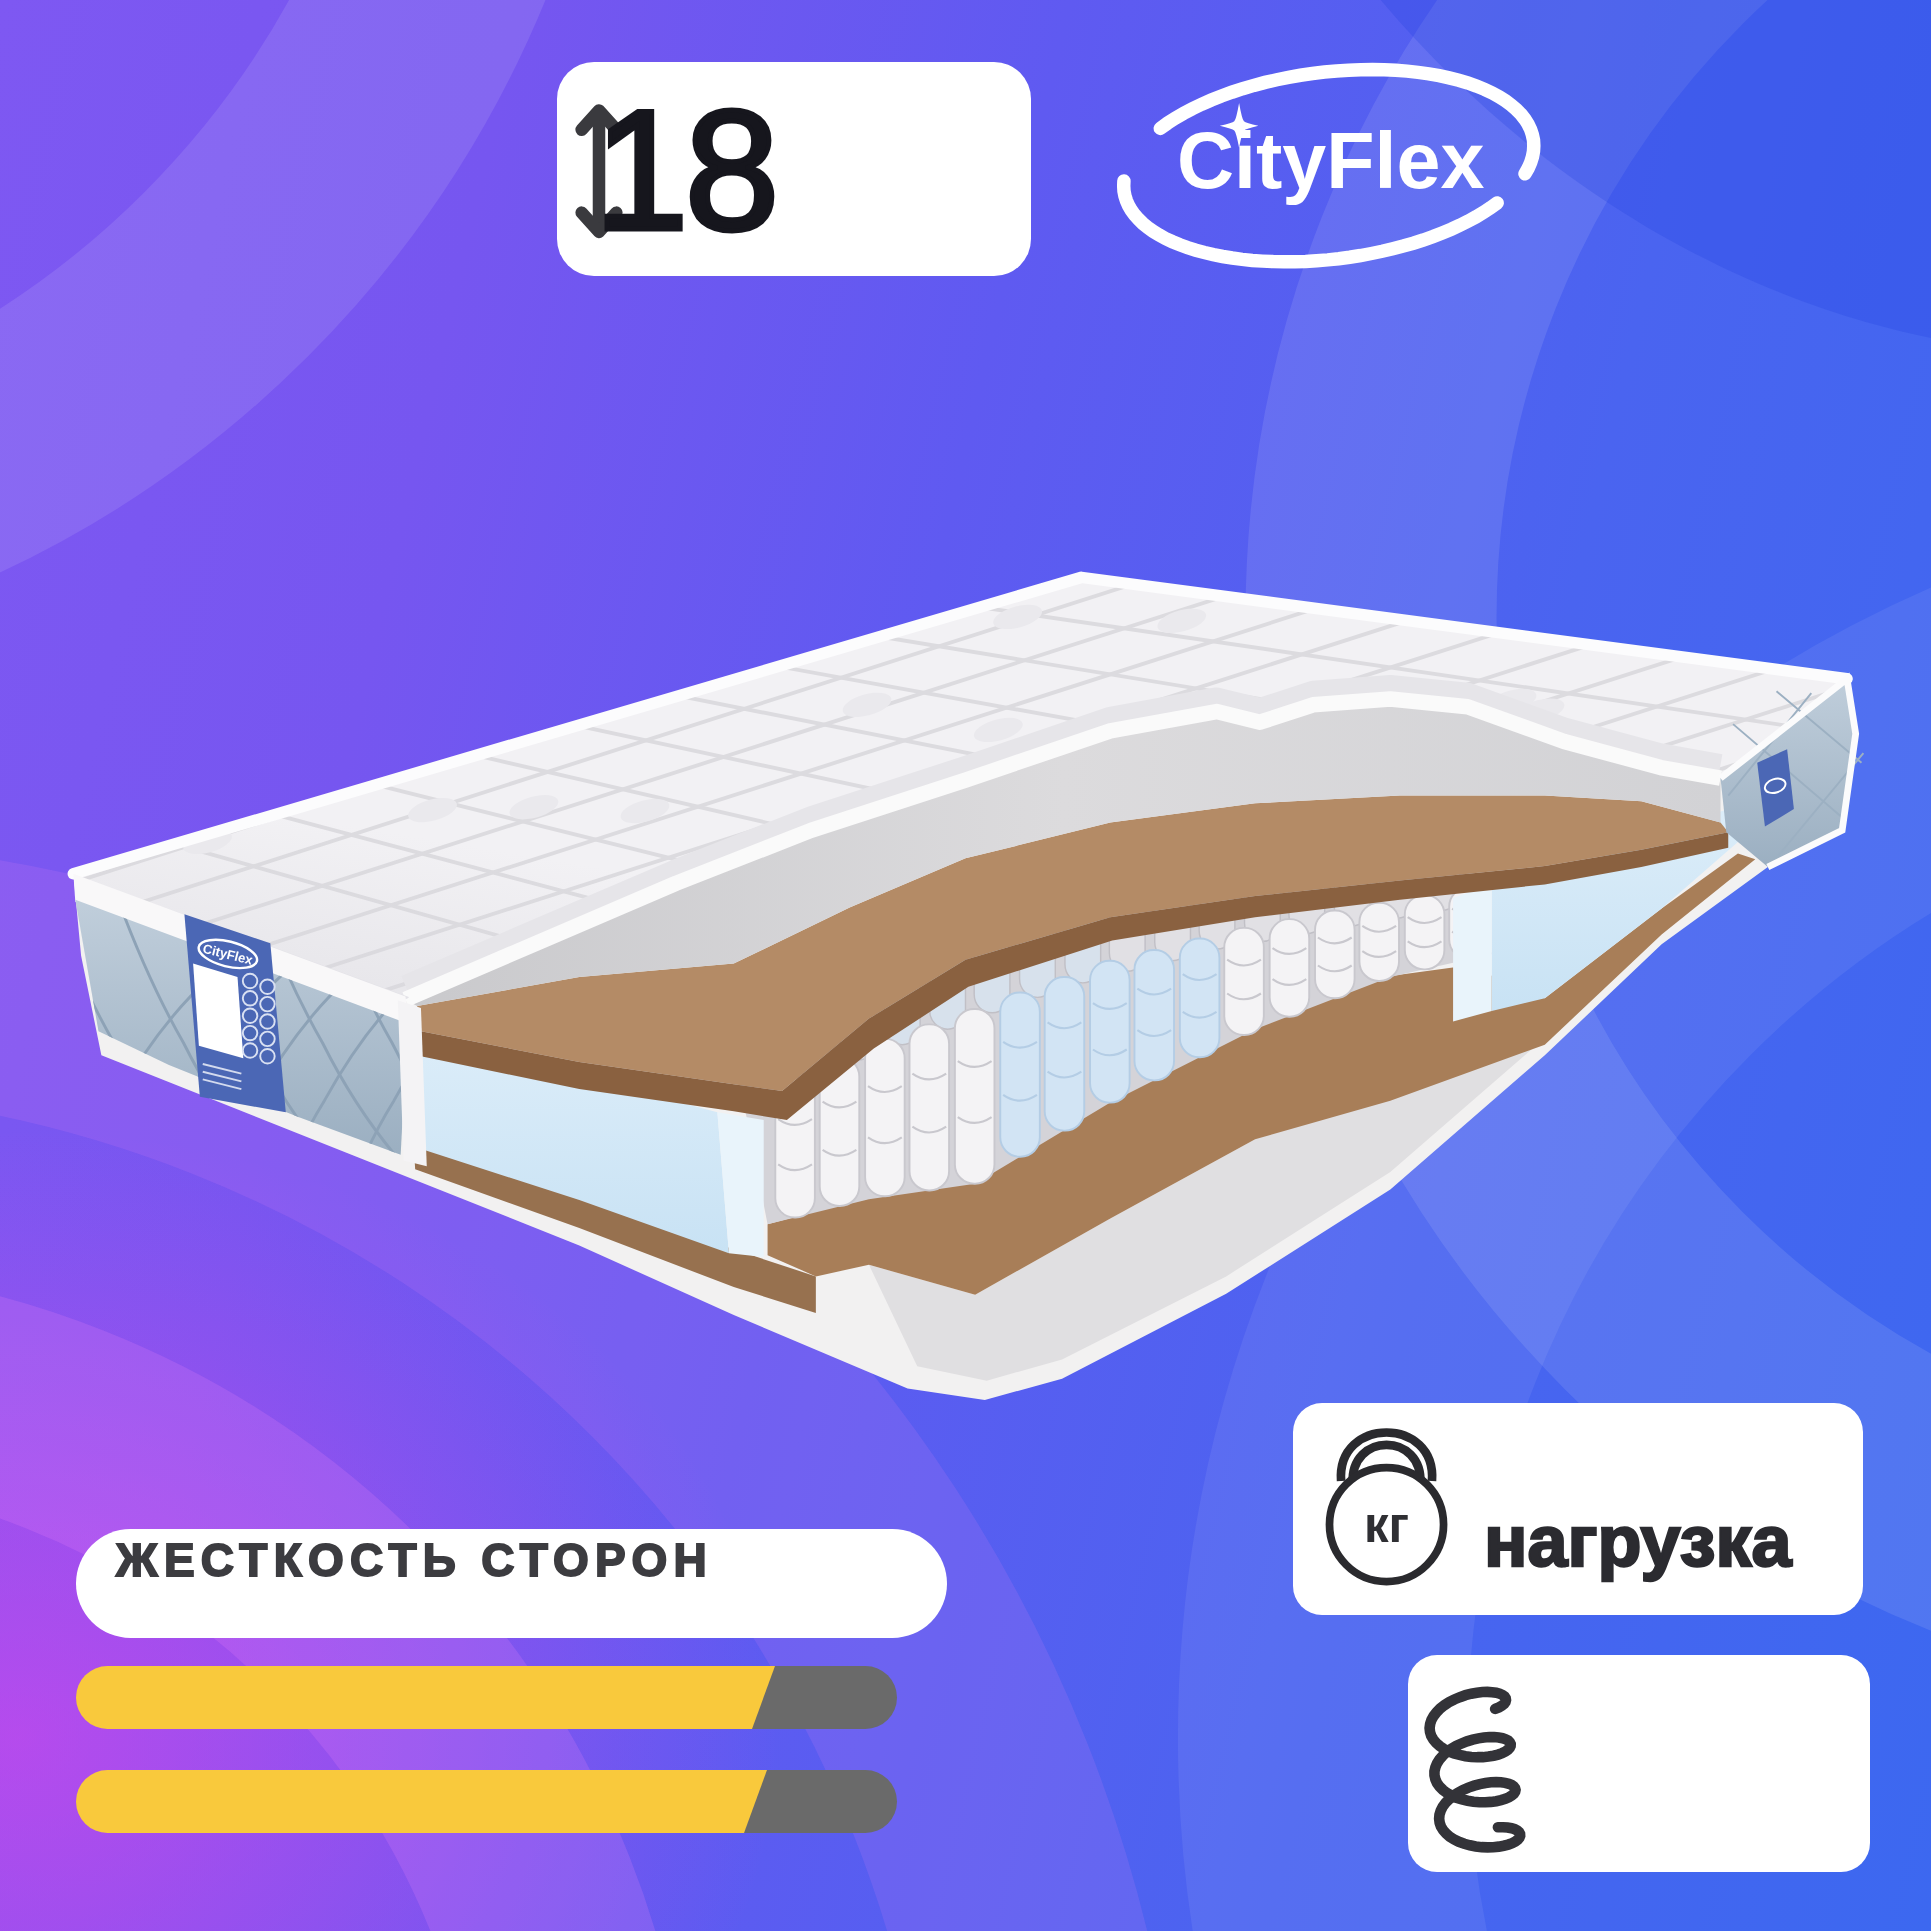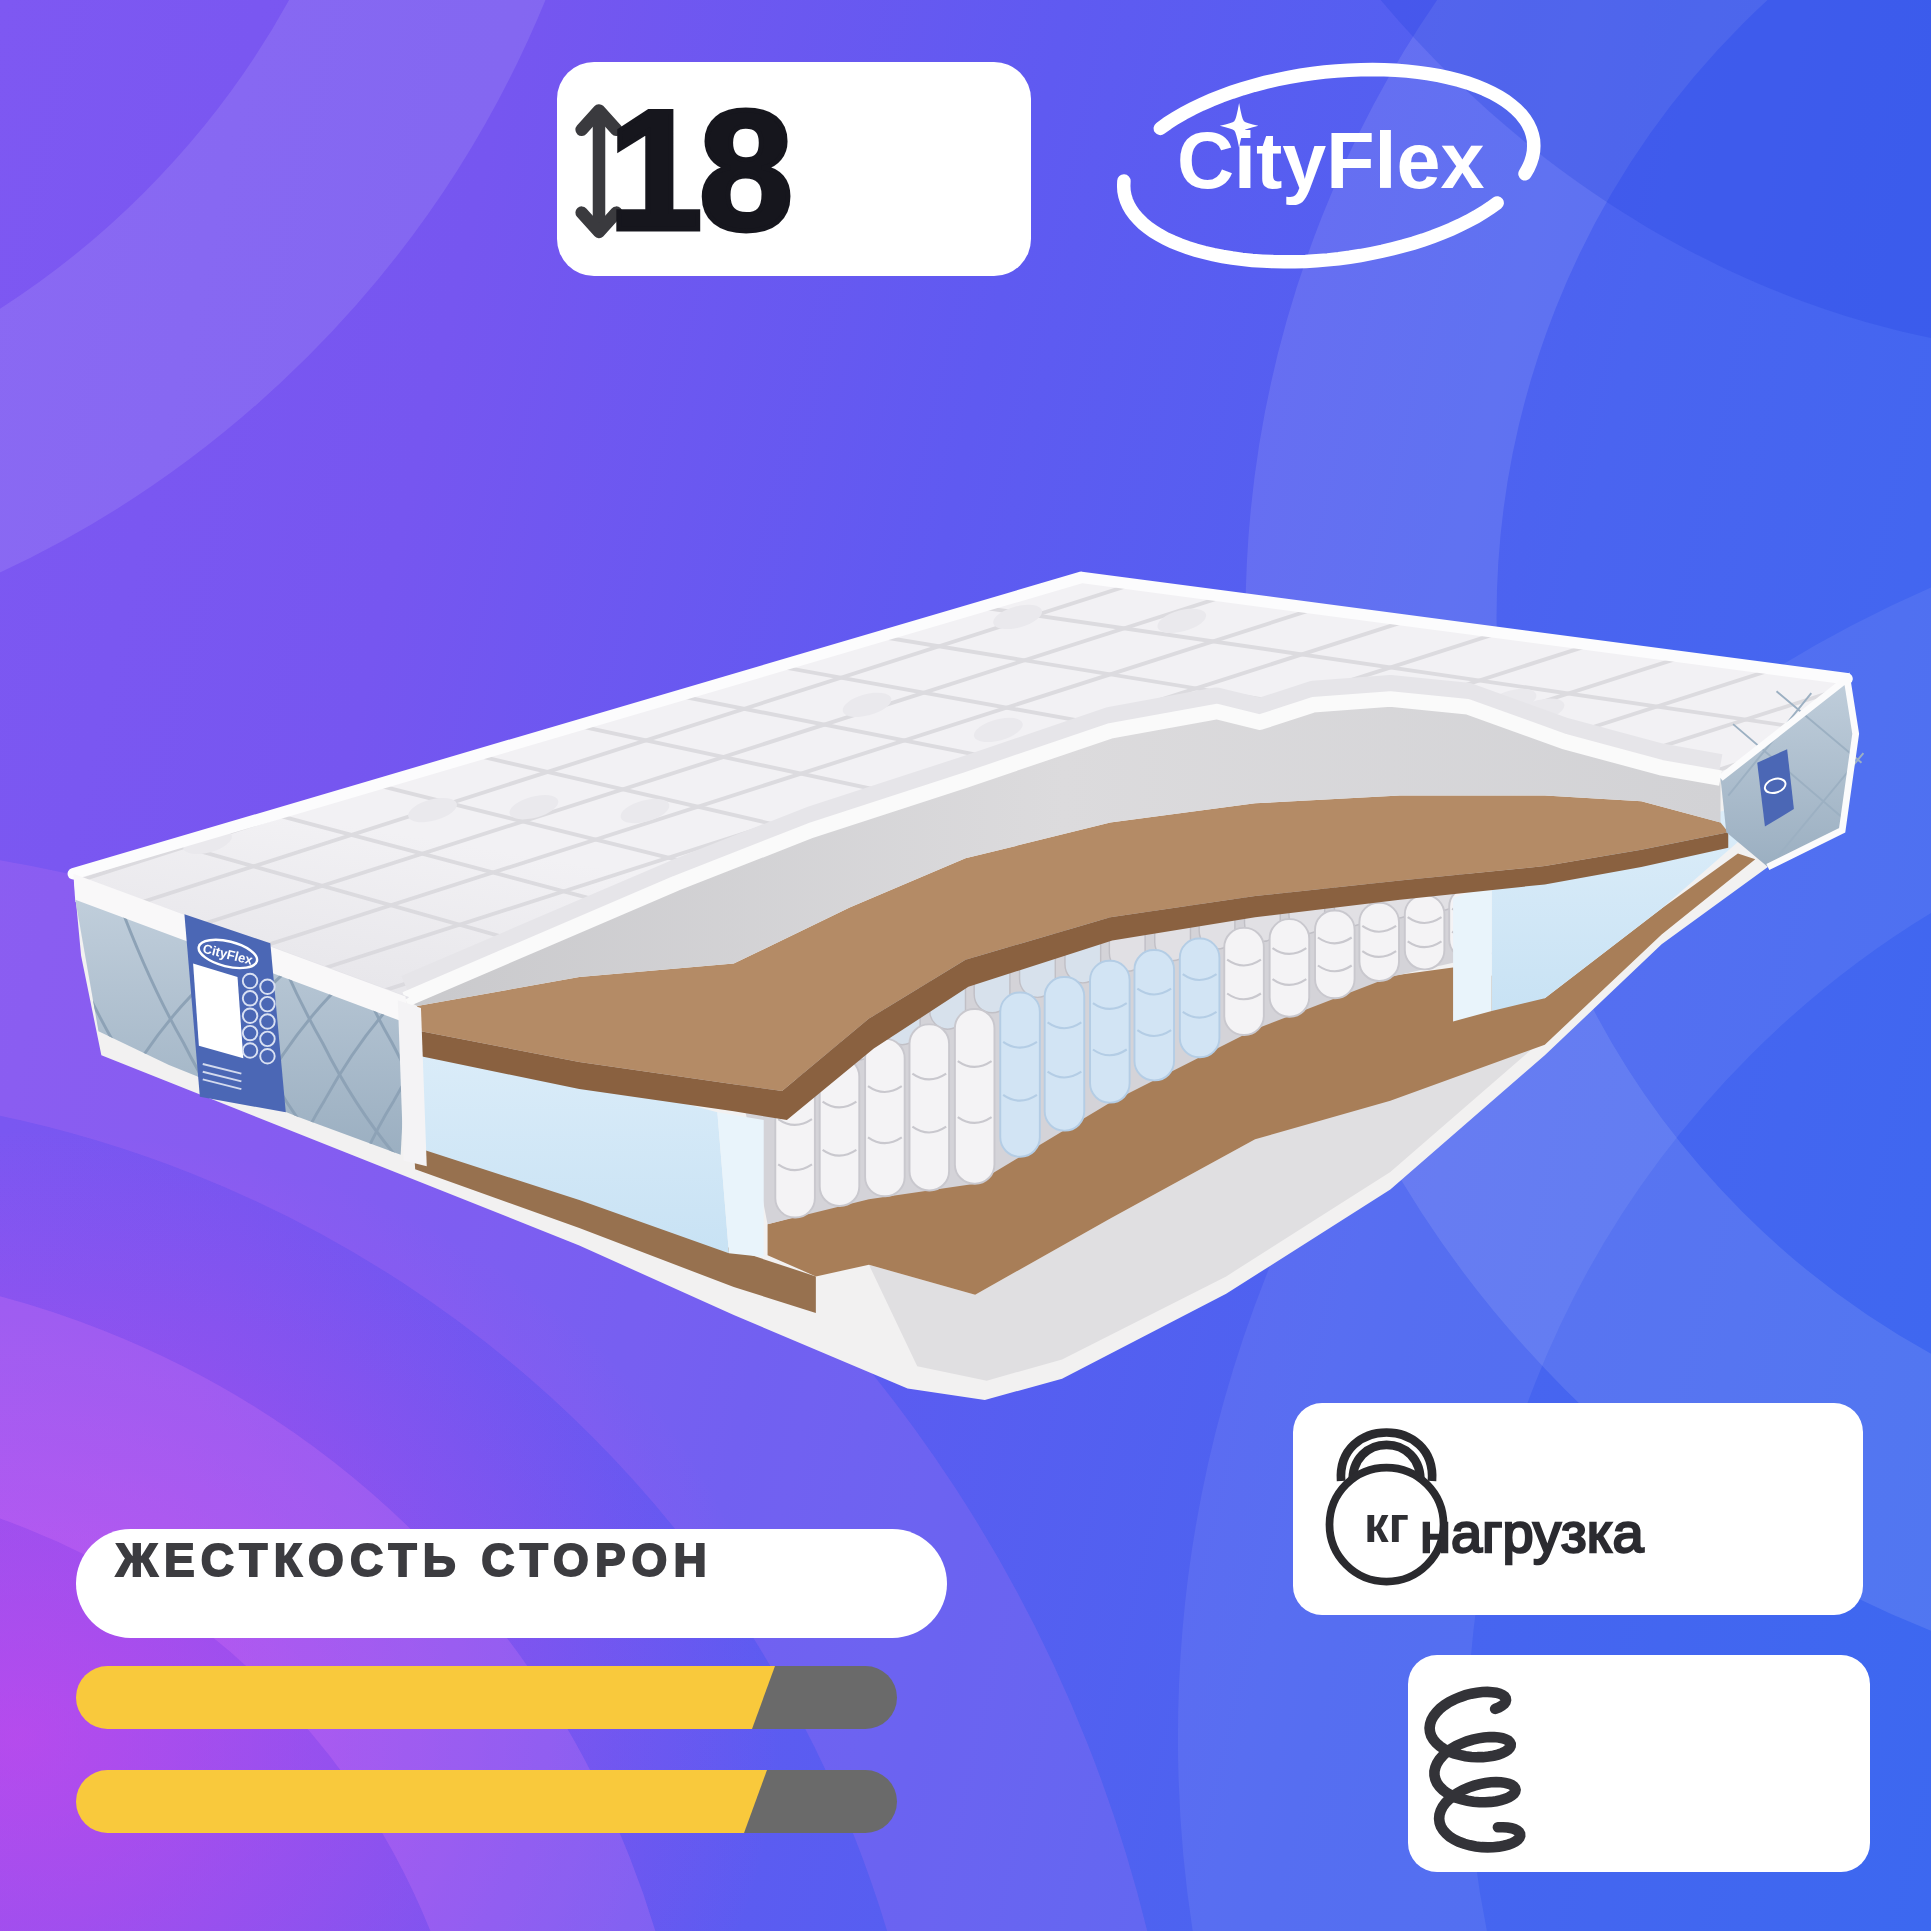--- a/index.html
+++ b/index.html
@@ -295,21 +295,21 @@
 <div class="card" style="left:557px;top:62px;width:474px;height:214px"></div>
 <svg width="68" height="159" viewBox="0 0 70 165" style="position:absolute;left:565px;top:97px">
 
 <g stroke="#3a3a3e" stroke-width="13" stroke-linecap="round" stroke-linejoin="round" fill="none">
 <line x1="35" y1="16" x2="35" y2="138"></line>
 <polyline points="17,34 35,14 53,34"></polyline>
 <polyline points="17,120 35,140 53,120"></polyline>
 </g>
 </svg>
 
-<div class="t" style="left:608px;top:72px;font-size:170px;font-weight:bold;color:#16161d;-webkit-text-stroke:4.8px #16161d;letter-spacing:-3.9px">18</div>
+<div class="t" style="left:594px;top:72px;font-size:170px;font-weight:normal;color:#16161d;-webkit-text-stroke:4.8px #16161d;letter-spacing:-3.9px">18</div>
 <svg width="473" height="241" viewBox="0 0 490 250" style="position:absolute;left:1099px;top:50px">
 
 <path d="M 63.3 81.3 L 70.8 75.9 L 78.8 70.7 L 87.4 65.7 L 96.5 60.9 L 106.1 56.3 L 116.2 51.9 L 126.7 47.7 L 137.5 43.8 L 148.7 40.1 L 160.3 36.7 L 172.0 33.6 L 184.1 30.9 L 196.3 28.4 L 208.6 26.2 L 221.1 24.4 L 233.6 22.9 L 246.1 21.7 L 258.6 20.9 L 271.1 20.4 L 283.4 20.3 L 295.5 20.5 L 307.5 21.0 L 319.2 21.9 L 330.6 23.2 L 341.8 24.7 L 352.5 26.6 L 362.9 28.9 L 372.8 31.4 L 382.2 34.2 L 391.2 37.4 L 399.6 40.8 L 407.5 44.5 L 414.8 48.5 L 421.4 52.7 L 427.4 57.2 L 432.8 61.9 L 437.5 66.7 L 441.5 71.8 L 444.8 77.0 L 447.4 82.4 L 449.2 87.9 L 450.4 93.5 L 450.7 99.2 L 450.4 105.0 L 449.3 110.8 L 447.5 116.7 L 444.9 122.6 L 441.6 128.4" fill="none" stroke="#fff" stroke-width="14" stroke-linecap="round"></path>
 <path d="M 412.7 158.7 L 405.9 163.6 L 398.6 168.4 L 390.9 173.0 L 382.7 177.5 L 374.1 181.8 L 365.1 185.9 L 355.7 189.8 L 346.0 193.6 L 336.0 197.1 L 325.7 200.4 L 315.2 203.4 L 304.4 206.2 L 293.4 208.8 L 282.3 211.1 L 271.0 213.2 L 259.7 215.0 L 248.3 216.5 L 236.8 217.7 L 225.4 218.6 L 214.0 219.3 L 202.7 219.7 L 191.4 219.7 L 180.3 219.5 L 169.4 219.0 L 158.7 218.3 L 148.2 217.2 L 137.9 215.8 L 128.0 214.2 L 118.3 212.3 L 109.0 210.1 L 100.1 207.7 L 91.6 205.0 L 83.5 202.1 L 75.9 198.9 L 68.7 195.6 L 62.0 191.9 L 55.8 188.1 L 50.2 184.1 L 45.1 179.9 L 40.6 175.5 L 36.6 171.0 L 33.2 166.3 L 30.4 161.5 L 28.2 156.5 L 26.6 151.5 L 25.6 146.4 L 25.3 141.1 L 25.5 135.9" fill="none" stroke="#fff" stroke-width="14" stroke-linecap="round"></path>
 
 <path d="M 145 55 q 3 17 5 19 q 2 2 15 4.5 q -13 3 -15 5 q -2 2 -5 18 q -3 -16 -5 -18 q -2 -2 -15 -5 q 13 -2.5 15 -4.5 q 2 -2 5 -19 z" fill="#fff"></path>
 
 <text x="240" y="143" text-anchor="middle" font-family="Liberation Sans, sans-serif" font-weight="bold" font-size="82" fill="#fff" style="letter-spacing:0px">CityFlex</text>
 </svg>
 
@@ -323,21 +323,21 @@
 <div style="position:absolute;left:76px;top:1770px;width:691px;height:63px;border-radius:32px 0 0 32px;background:#f9c93c;clip-path:polygon(0 0,100% 0,calc(100% - 23px) 100%,0 100%)"></div>
 
 <div class="card" style="left:1293px;top:1403px;width:570px;height:212px;border-radius:29px"></div>
 <svg width="145" height="179" viewBox="0 0 150 185" style="position:absolute;left:1315px;top:1422px">
 
 <path d="M 27 61 C 22 -6 126 -6 121 61" fill="none" stroke="#2a2a2e" stroke-width="9"></path>
 <path d="M 39 64 C 36 10 112 10 109 64" fill="none" stroke="#2a2a2e" stroke-width="9"></path>
 <circle cx="74" cy="106" r="59" fill="#fff" stroke="#2a2a2e" stroke-width="8"></circle>
 <text x="74" y="124" text-anchor="middle" font-family="Liberation Sans, sans-serif" font-weight="bold" font-size="51" fill="#2f2f33">кг</text>
 </svg>
-<div class="t" style="left:1420px;top:1500px;font-size:56px;font-weight:normal;color:#2b2b30;-webkit-text-stroke:2.4px #2b2b30">нагрузка</div>
+<div class="t" style="left:1484px;top:1500px;font-size:72px;font-weight:bold;color:#2b2b30;-webkit-text-stroke:2.4px #2b2b30">нагрузка</div>
 
 <div class="card" style="left:1408px;top:1655px;width:462px;height:217px;border-radius:29px"></div>
 <svg width="135" height="193" viewBox="0 0 140 200" style="position:absolute;left:1417px;top:1676px">
 
 <g transform="rotate(-6 60 90)">
         <path d="M 86.8 36.6 L 90.8 35.4 L 94.1 34.0 L 96.6 32.3 L 98.2 30.5 L 98.9 28.6 L 98.8 26.7 L 97.8 24.8 L 95.9 23.0 L 93.1 21.4 L 89.6 20.0 L 85.4 19.0 L 80.6 18.2 L 75.4 17.8 L 69.7 17.9 L 63.8 18.3 L 57.7 19.2 L 51.7 20.6 L 45.7 22.4 L 40.1 24.6 L 34.9 27.2 L 30.1 30.2 L 26.0 33.6 L 22.6 37.2 L 19.9 41.0 L 18.1 45.0 L 17.1 49.1 L 17.1 53.3 L 17.9 57.4 L 19.7 61.4 L 22.2 65.2 L 25.6 68.9 L 29.6 72.2 L 34.3 75.3 L 39.5 78.0 L 45.1 80.2 L 51.0 82.1 L 57.0 83.5 L 63.1 84.4 L 69.0 85.0 L 74.7 85.0 L 80.1 84.7 L 84.9 84.0 L 89.2 82.9 L 92.8 81.6 L 95.6 80.0 L 97.6 78.3 L 98.7 76.4 L 99.0 74.5 L 98.3 72.6 L 96.8 70.7 L 94.4 69.1 L 91.2 67.6 L 87.3 66.4 L 82.7 65.5 L 77.7 64.9 L 72.1 64.8 L 66.3 65.1 L 60.3 65.8 L 54.2 67.0 L 48.2 68.6 L 42.5 70.6 L 37.0 73.1 L 32.1 75.9 L 27.7 79.1 L 23.9 82.6 L 20.9 86.4 L 18.8 90.3 L 17.4 94.4 L 17.0 98.5 L 17.5 102.6 L 18.8 106.7 L 21.0 110.6 L 24.1 114.4 L 27.8 117.9 L 32.2 121.0 L 37.2 123.9 L 42.7 126.3 L 48.5 128.3 L 54.4 129.9 L 60.5 131.1 L 66.5 131.8 L 72.3 132.0 L 77.9 131.9 L 82.9 131.3 L 87.5 130.4 L 91.3 129.2 L 94.5 127.7 L 96.9 126.0 L 98.4 124.2 L 99.0 122.3 L 98.7 120.4 L 97.5 118.5 L 95.5 116.8 L 92.7 115.2 L 89.0 113.9 L 84.8 112.8 L 79.9 112.1 L 74.5 111.8 L 68.8 111.9 L 62.8 112.4 L 56.8 113.4 L 50.7 114.8 L 44.9 116.7 L 39.3 119.0 L 34.1 121.7 L 29.5 124.7 L 25.4 128.1 L 22.1 131.7 L 19.6 135.6 L 17.9 139.6 L 17.1 143.7 L 17.2 147.9 L 18.1 152.0 L 20.0 156.0 L 22.7 159.8 L 26.1 163.4 L 30.3 166.7 L 35.0 169.7 L 40.3 172.3 L 46.0 174.5 L 51.9 176.3 L 57.9 177.7 L 64.0 178.5 L 69.9 179.0 L 75.6 179.0 L 80.8 178.6 L 85.6 177.9 L 89.8 176.8 L 93.3 175.4 L 96.0 173.8 L 97.8 172.0 L 98.8 170.1 L 98.9 168.2 L 98.1 166.3 L 96.5 164.5 L 94.0 162.8 L 90.7 161.4 L 86.6 160.2 L 82.0 159.4 L 76.8 158.9" fill="none" stroke="#333338" stroke-width="11" stroke-linecap="round"></path>
       </g>
 </svg>
 </div>
 

